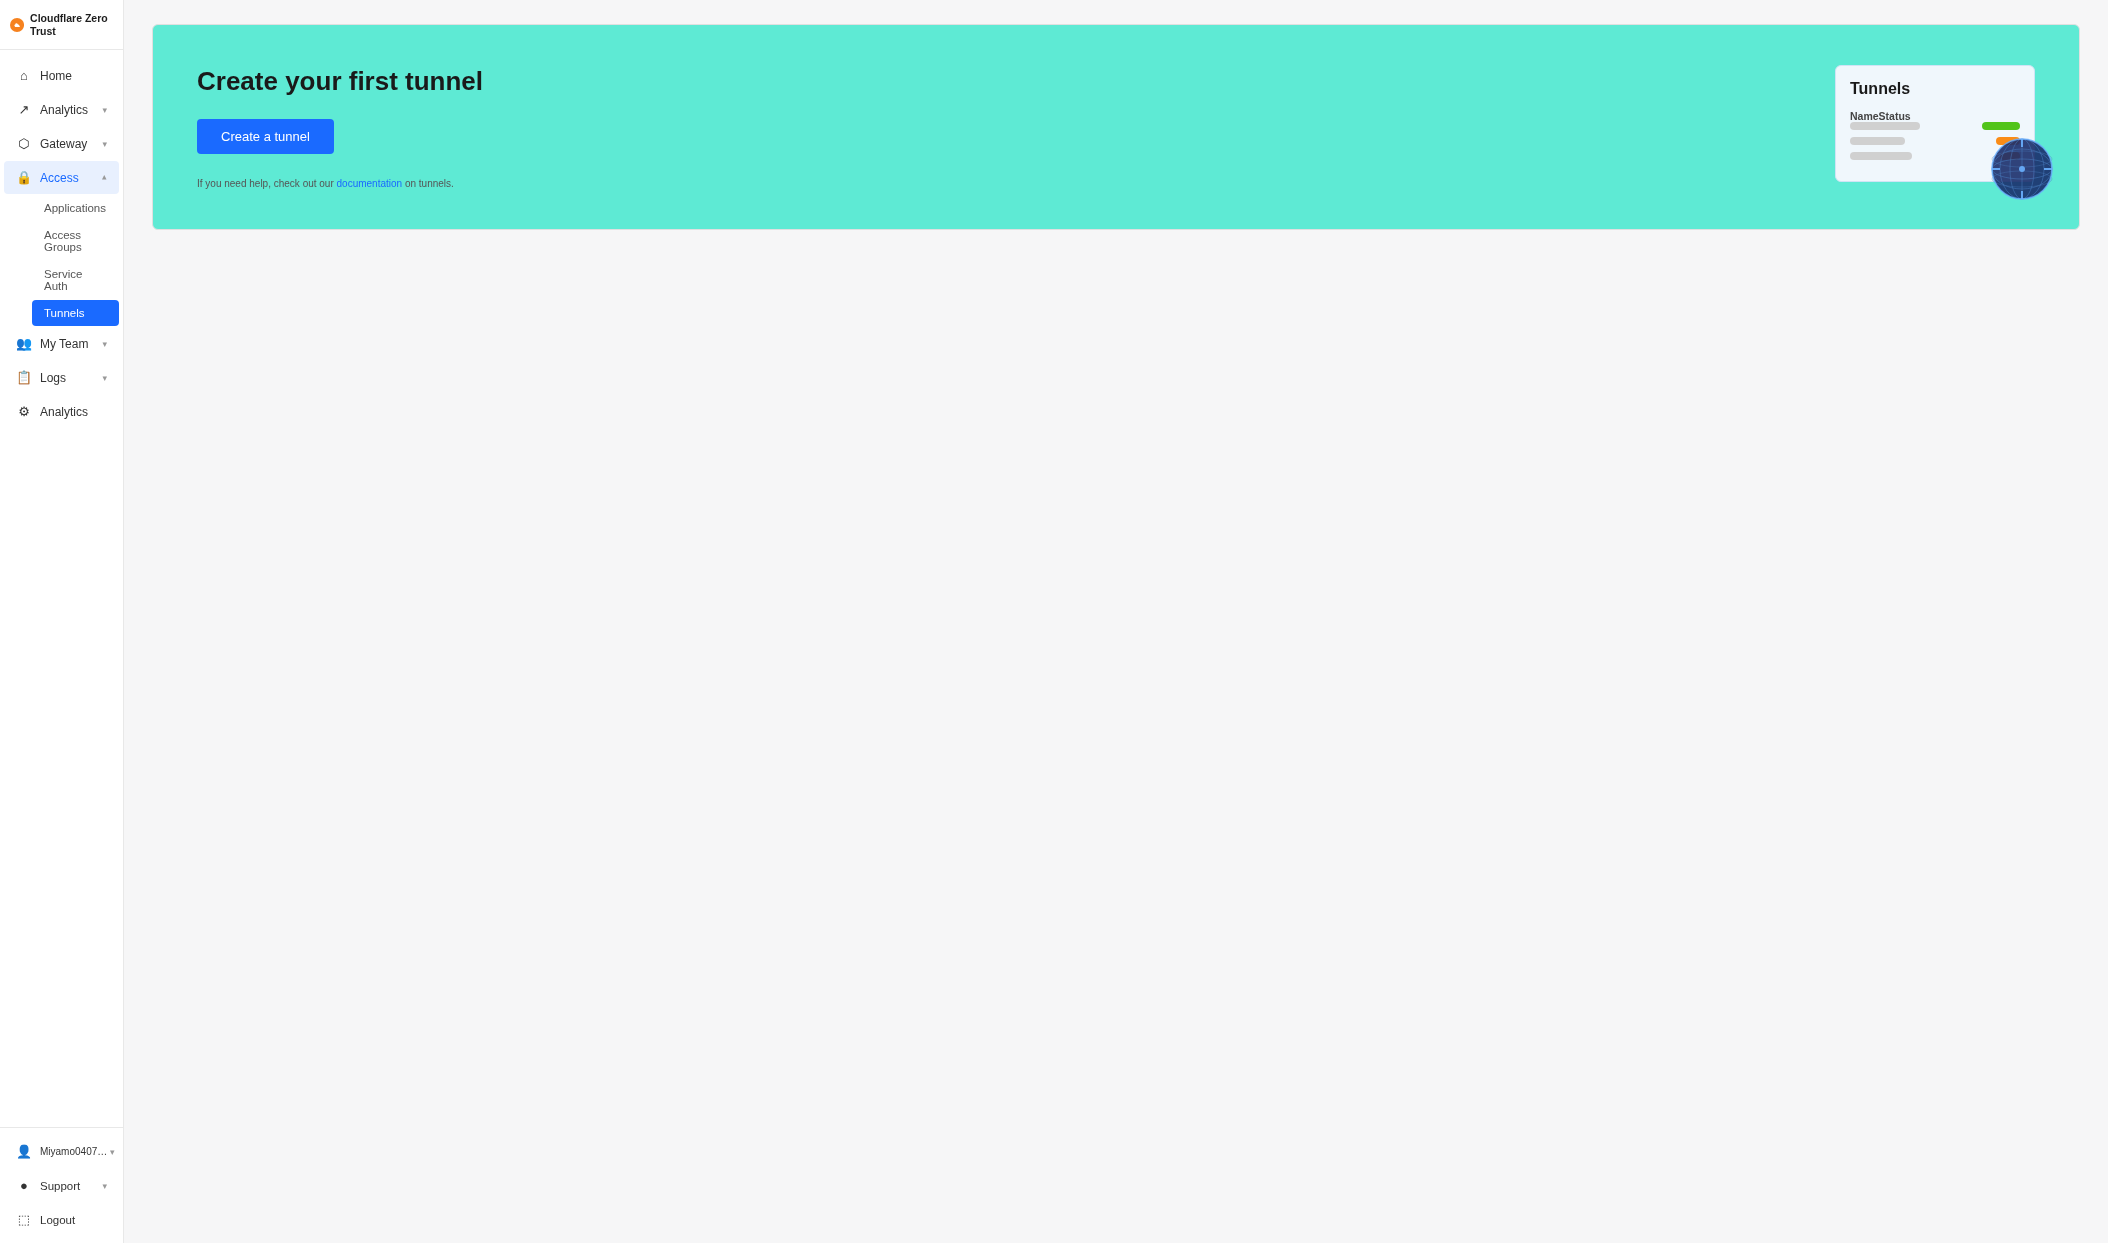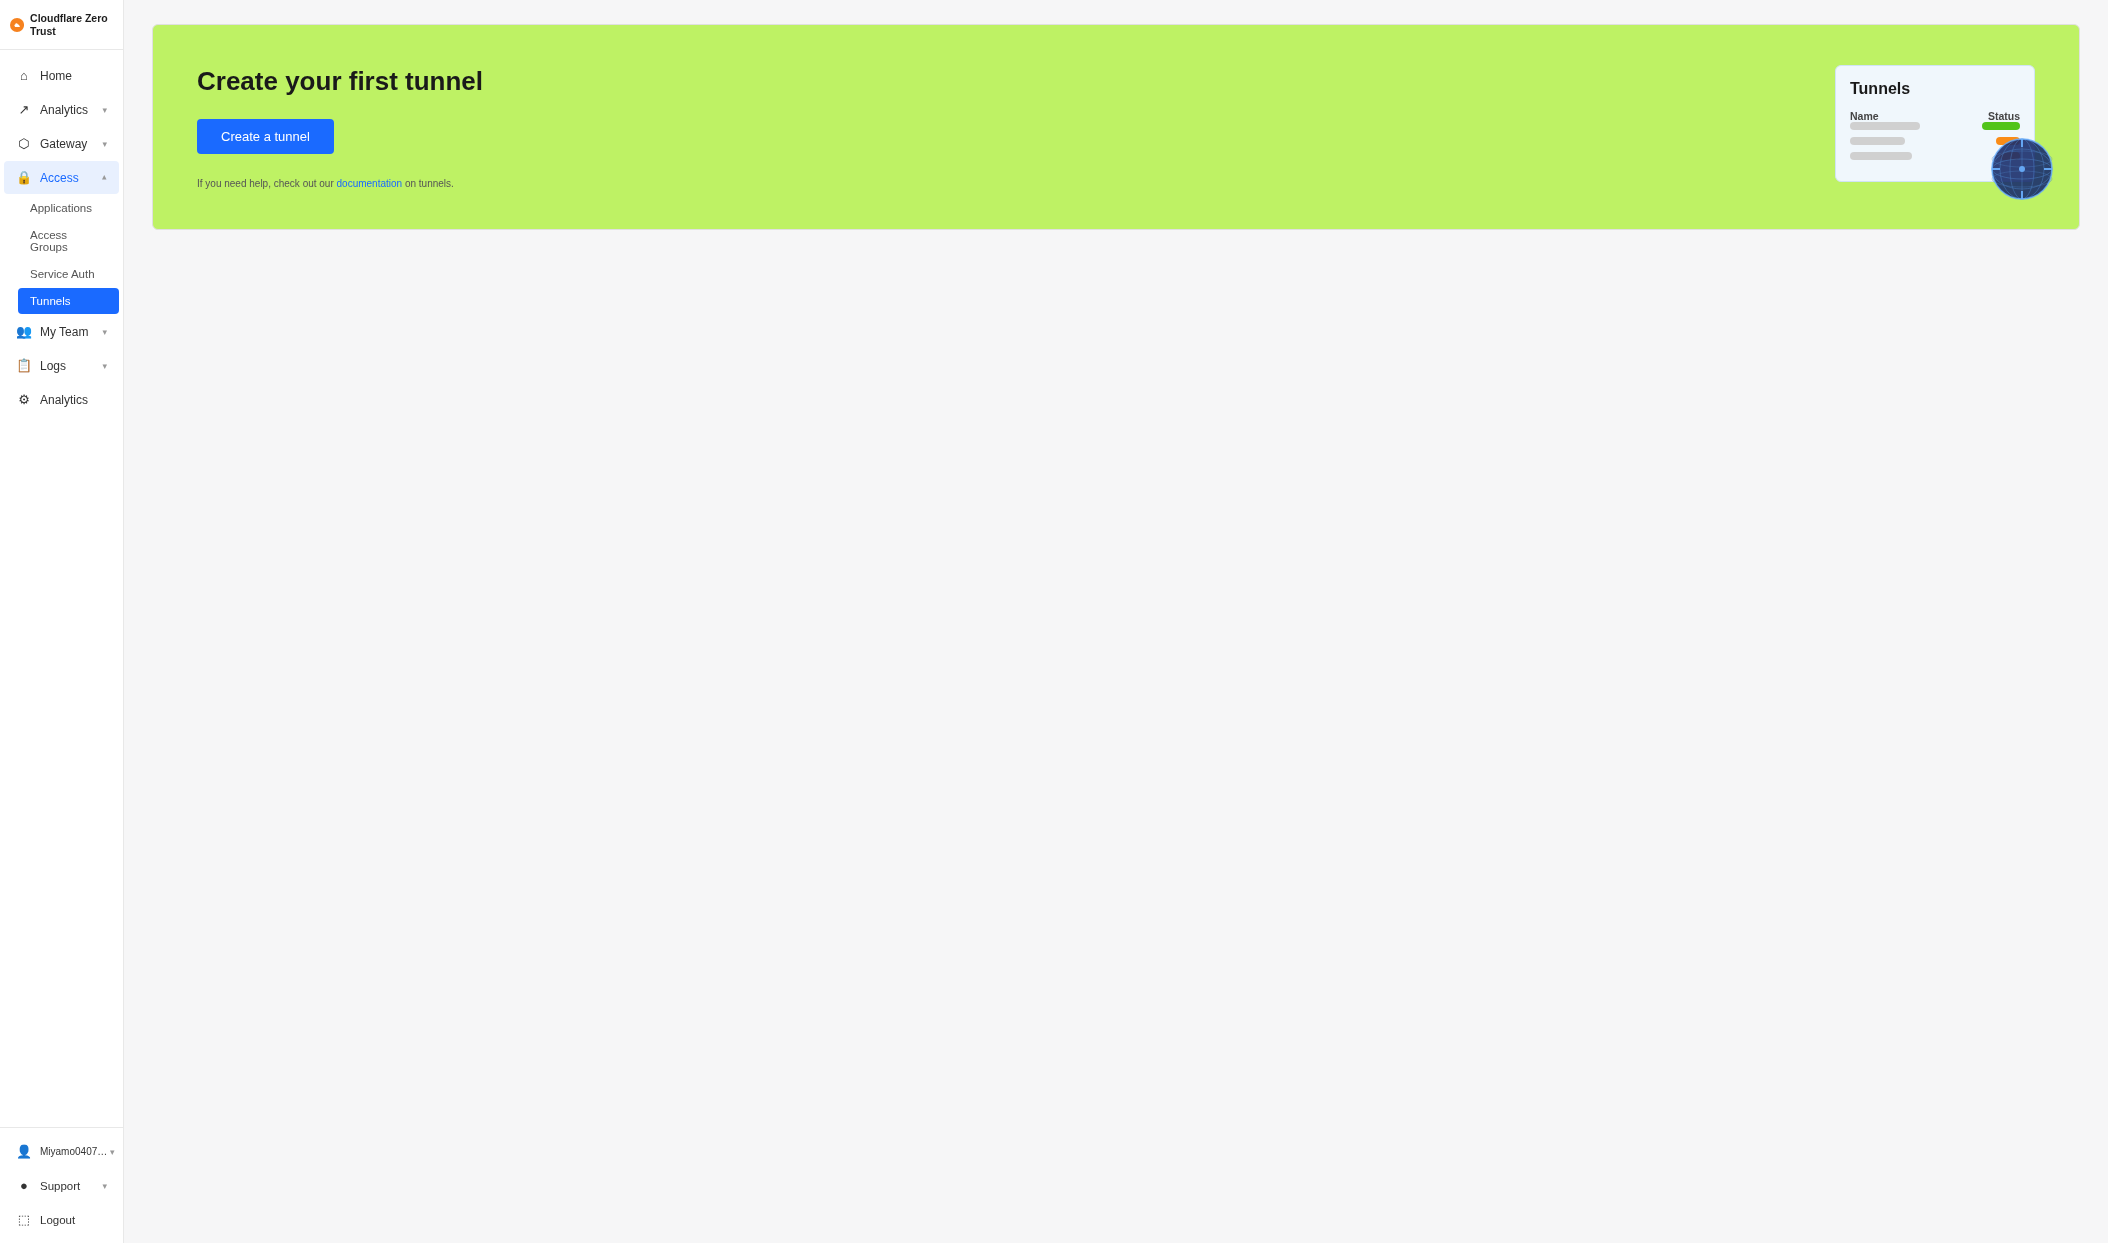--- a/index.html
+++ b/index.html
@@ -70,21 +70,21 @@
 
     .chevron {
       font-size: 9px;
       color: #999;
     }
 
     .chevron-up { transform: rotate(180deg); display: inline-block; }
 
     
     .sub-nav {
-      padding-left: 14px;
+      padding-left: 28px;
     }
 
     .sub-nav-item {
       display: block;
       padding: 7px 12px;
       font-size: 11.5px;
       color: #555;
       cursor: pointer;
       border-radius: 4px;
       margin: 1px 4px;
@@ -108,21 +108,21 @@
 
     
     .main {
       flex: 1;
       overflow-y: auto;
       background: #f6f6f7;
       padding: 24px 28px;
     }
 
     .content-card {
-      background: #bef264;
+      background: #5eead4;
       border: 1px solid #e0e0e0;
       border-radius: 6px;
       padding: 40px 44px;
       display: flex;
       align-items: flex-start;
       justify-content: space-between;
       gap: 40px;
     }
 
     .content-left {
@@ -181,21 +181,20 @@
 
     .tunnels-preview-title {
       font-size: 16px;
       font-weight: 600;
       color: #1a1a1a;
       margin-bottom: 12px;
     }
 
     .tunnels-table-header {
       display: flex;
-      justify-content: space-between;
       font-size: 10.5px;
       font-weight: 600;
       color: #444;
       margin-bottom: 0;
     }
 
     .tunnels-row {
       display: flex;
       justify-content: space-between;
       align-items: center;

